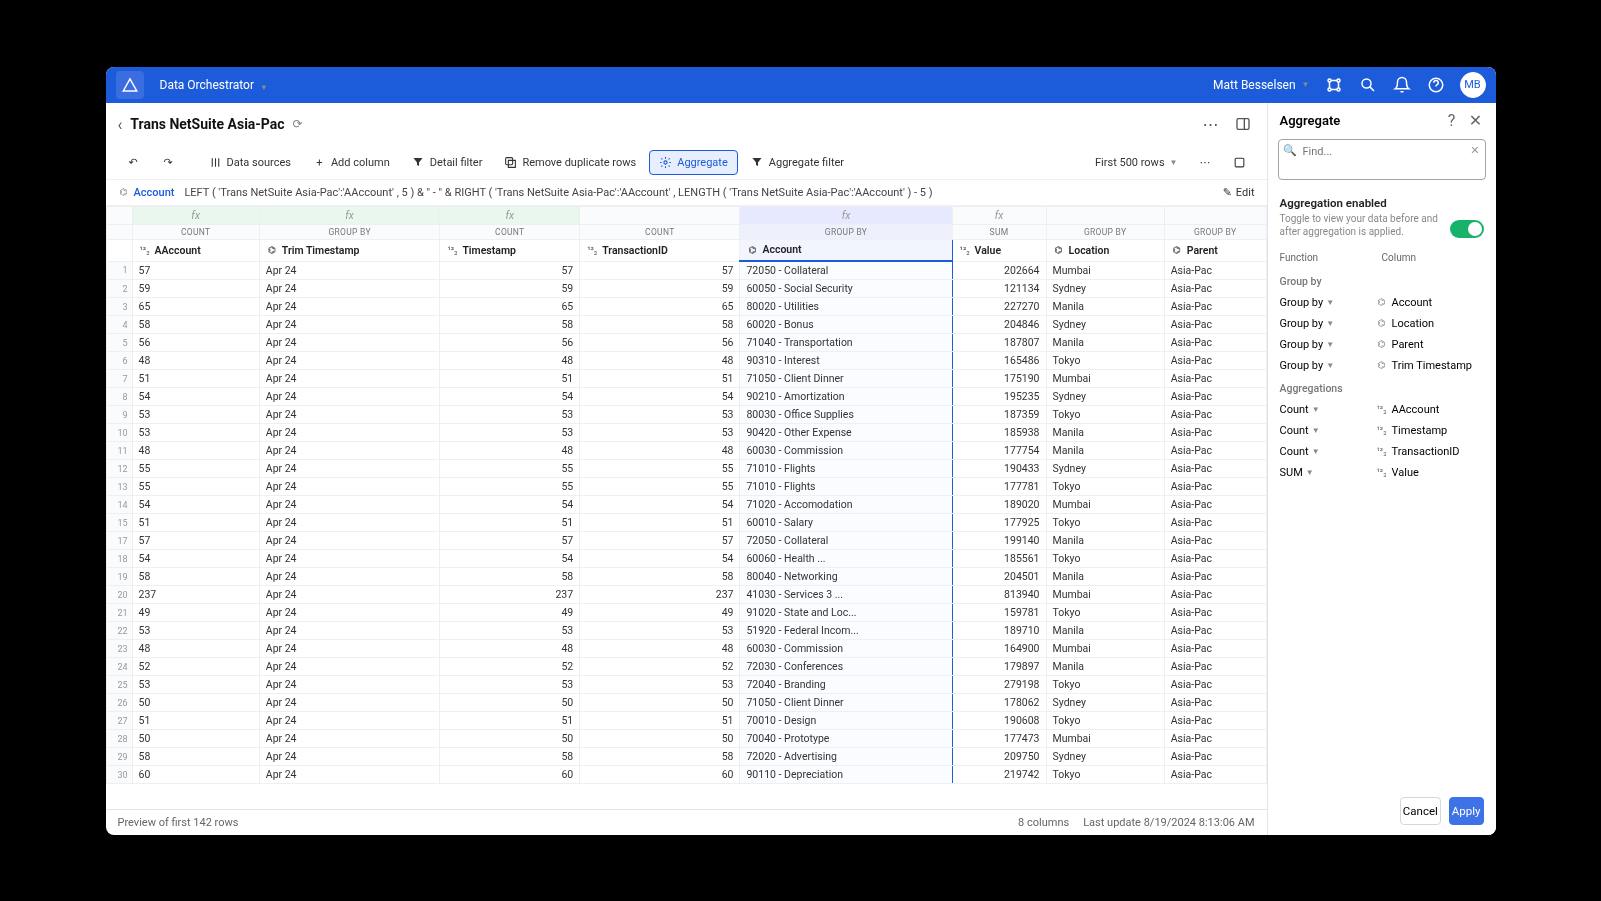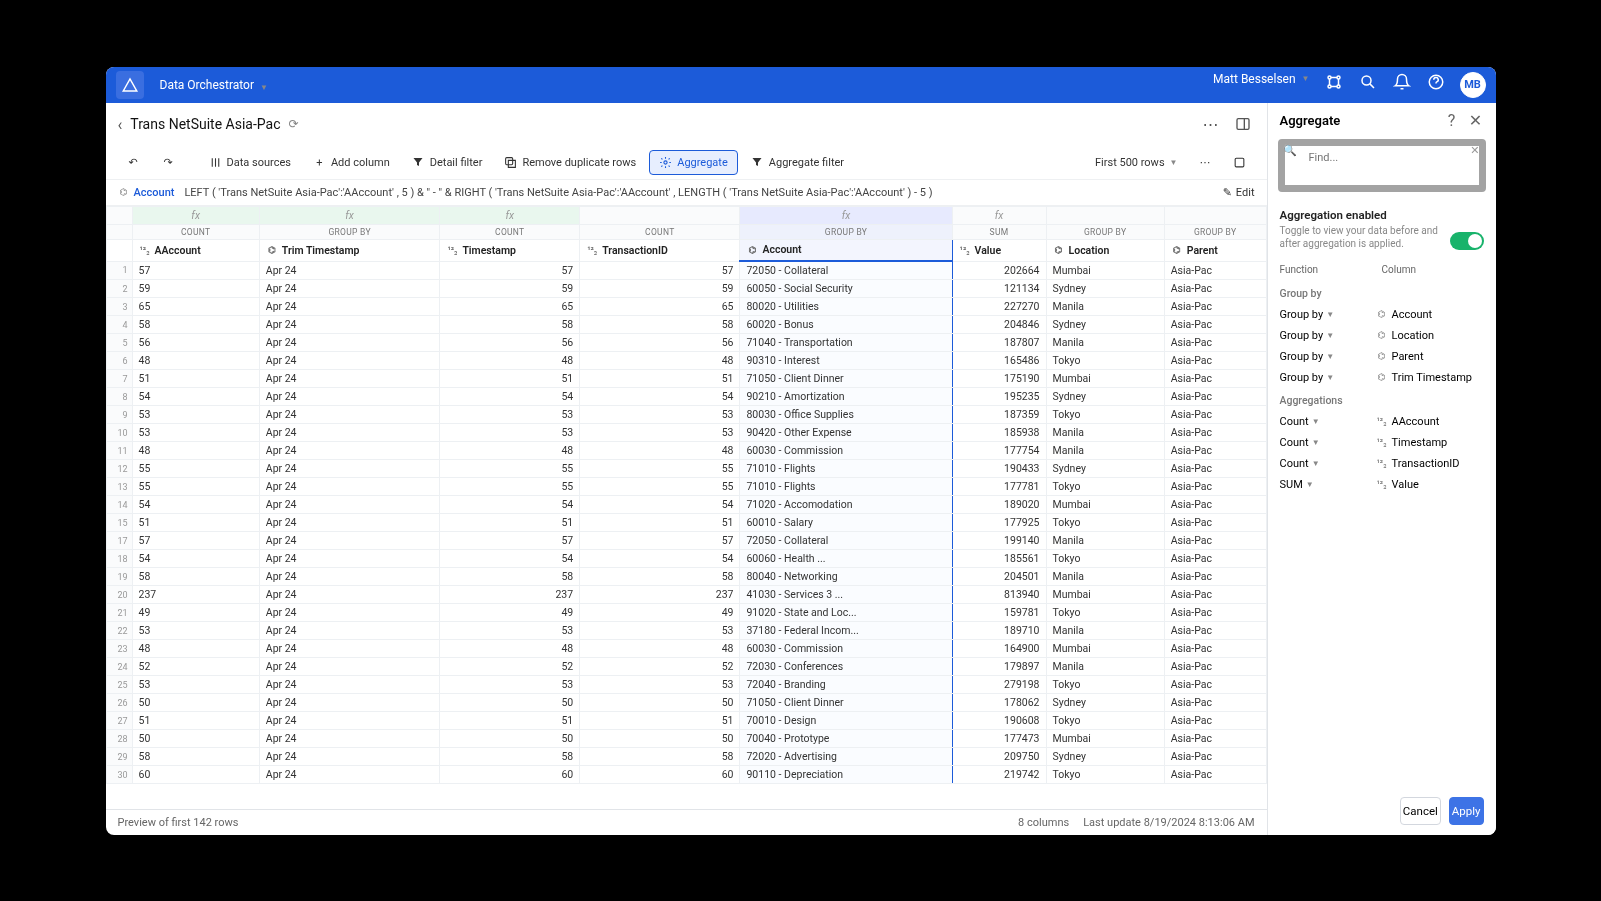--- a/index.html
+++ b/index.html
@@ -3,30 +3,30 @@
 <meta charset="utf-8">
 <style>
 *{box-sizing:border-box;margin:0;padding:0;font-family:-apple-system,BlinkMacSystemFont,"Segoe UI",Roboto,sans-serif}
 body{background:#000;width:1601px;height:901px;display:flex;align-items:center;justify-content:center}
 .app-frame{background:#fff;width:1390px;height:768px;border-radius:8px;overflow:hidden;display:flex;flex-direction:column}
 .top-bar{background:#1c5bd9;color:#fff;height:36px;display:flex;align-items:center;padding:0 10px;font-size:12px}
 .logo-sq{width:28px;height:28px;background:#3a6ee0;border-radius:4px;display:flex;align-items:center;justify-content:center;margin-right:8px}
 .logo-sq svg{width:18px;height:18px}
 .app-sel{display:flex;align-items:flex-end;gap:6px;cursor:pointer;padding:4px 8px}
 .top-spacer{flex:1}
-.top-icons{display:flex;align-items:flex-start;gap:14px}
+.top-icons{display:flex;align-items:center;gap:14px}
 .top-user{display:flex;align-items:center;gap:6px;cursor:pointer;font-size:12px}
 .top-icon{width:20px;height:20px;cursor:pointer;display:flex;align-items:center;justify-content:center}
-.avatar{width:26px;height:26px;border-radius:50%;background:#fff;color:#1c5bd9;font-size:11px;font-weight:700;display:flex;align-items:center;justify-content:center;border:1px solid #fff}
+.avatar{width:26px;height:26px;border-radius:50%;background:#fff;color:#1c5bd9;font-size:11px;font-weight:400;display:flex;align-items:center;justify-content:center;border:1px solid #fff}
 .body-row{flex:1;display:flex;overflow:hidden}
 .main-col{flex:1;display:flex;flex-direction:column;overflow:hidden;border-right:1px solid #e1e4e8}
 .side-col{width:228px;display:flex;flex-direction:column;background:#fff}
 .title-row{display:flex;align-items:center;padding:8px 12px;gap:8px}
 .back-chev{cursor:pointer;color:#555}
-.page-title{font-weight:400;font-size:14px;color:#111}
+.page-title{font-weight:700;font-size:14px;color:#111}
 .refresh-ic{cursor:pointer;color:#888;font-size:12px}
 .title-spacer{flex:1}
 .title-btn{cursor:pointer;color:#555;padding:4px}
 .toolbar{display:flex;align-items:center;padding:4px 12px;gap:4px;font-size:11px;color:#333;border-bottom:1px solid #eef0f2}
 .tb-btn{display:flex;align-items:center;gap:5px;padding:5px 9px;border-radius:4px;cursor:pointer}
 .tb-btn.active{background:#e7eefe;color:#1c5bd9;border:1px solid #1c5bd9}
 .tb-sep{width:8px}
 .tb-ic{width:13px;height:13px;display:flex;align-items:center;justify-content:center}
 .formula-row{display:flex;align-items:center;padding:6px 12px;gap:10px;font-size:11px;border-bottom:1px solid #eef0f2}
 .formula-chip{color:#1c5bd9;font-weight:500;display:flex;align-items:center;gap:4px}
@@ -46,21 +46,21 @@
 .row-num{background:#fafbfc;color:#999;text-align:right;width:26px;font-size:9px;padding-right:4px}
 td.c-sel{background:#fafcff;border-left:1px solid #1c5bd9;border-right:1px solid #1c5bd9}
 td.num{text-align:right}
 .first-sel{border-top:2px solid #1c5bd9}
 .status-row{border-top:1px solid #e1e4e8;padding:6px 12px;font-size:11px;color:#666;display:flex;align-items:center}
 .status-spacer{flex:1}
 .side-hdr{display:flex;align-items:center;padding:10px 12px;gap:8px}
 .side-title{font-weight:600;font-size:13px;flex:1}
 .side-ic{cursor:pointer;color:#666;width:16px;height:16px;display:flex;align-items:center;justify-content:center}
 .side-search{margin:0 10px 8px;position:relative}
-.side-search input{width:100%;padding:5px 22px 21px 24px;border:7px solid #a3a3a3;border-radius:4px;font-size:11px}
+.side-search input{width:100%;padding:5px 22px 21px 24px;border:1px solid #a3a3a3;border-radius:4px;font-size:11px}
 .side-search .s-ic{position:absolute;left:6px;top:5px;color:#999;font-size:11px}
 .side-search .c-ic{position:absolute;right:6px;top:5px;color:#999;font-size:11px;cursor:pointer}
 .side-tog{padding:8px 12px;display:flex;align-items:flex-end;gap:8px}
 .tog-txt{flex:1}
 .tog-lbl{font-size:11.5px;font-weight:600;color:#222}
 .tog-sub{font-size:10px;color:#888;line-height:1.3;margin-top:2px}
 .switch{width:34px;height:18px;background:#18b36b;border-radius:10px;position:relative;cursor:pointer;flex-shrink:0}
 .switch::after{content:'';position:absolute;width:14px;height:14px;background:#fff;border-radius:50%;top:2px;right:2px}
 .side-cols{display:flex;padding:6px 12px;font-size:10px;color:#666}
 .side-cols div{flex:1}
@@ -519,21 +519,21 @@
     <td class="num">159781</td>
     <td>Tokyo</td>
     <td>Asia-Pac</td>
               </tr>
               <tr>
                 <td class="row-num">22</td>
     <td>53</td>
     <td>Apr 24</td>
     <td class="num">53</td>
     <td class="num">53</td>
-    <td class="c-sel">37180 - Federal Incom...</td>
+    <td class="c-sel">51920 - Federal Incom...</td>
     <td class="num">189710</td>
     <td>Manila</td>
     <td>Asia-Pac</td>
               </tr>
               <tr>
                 <td class="row-num">23</td>
     <td>48</td>
     <td>Apr 24</td>
     <td class="num">48</td>
     <td class="num">48</td>

